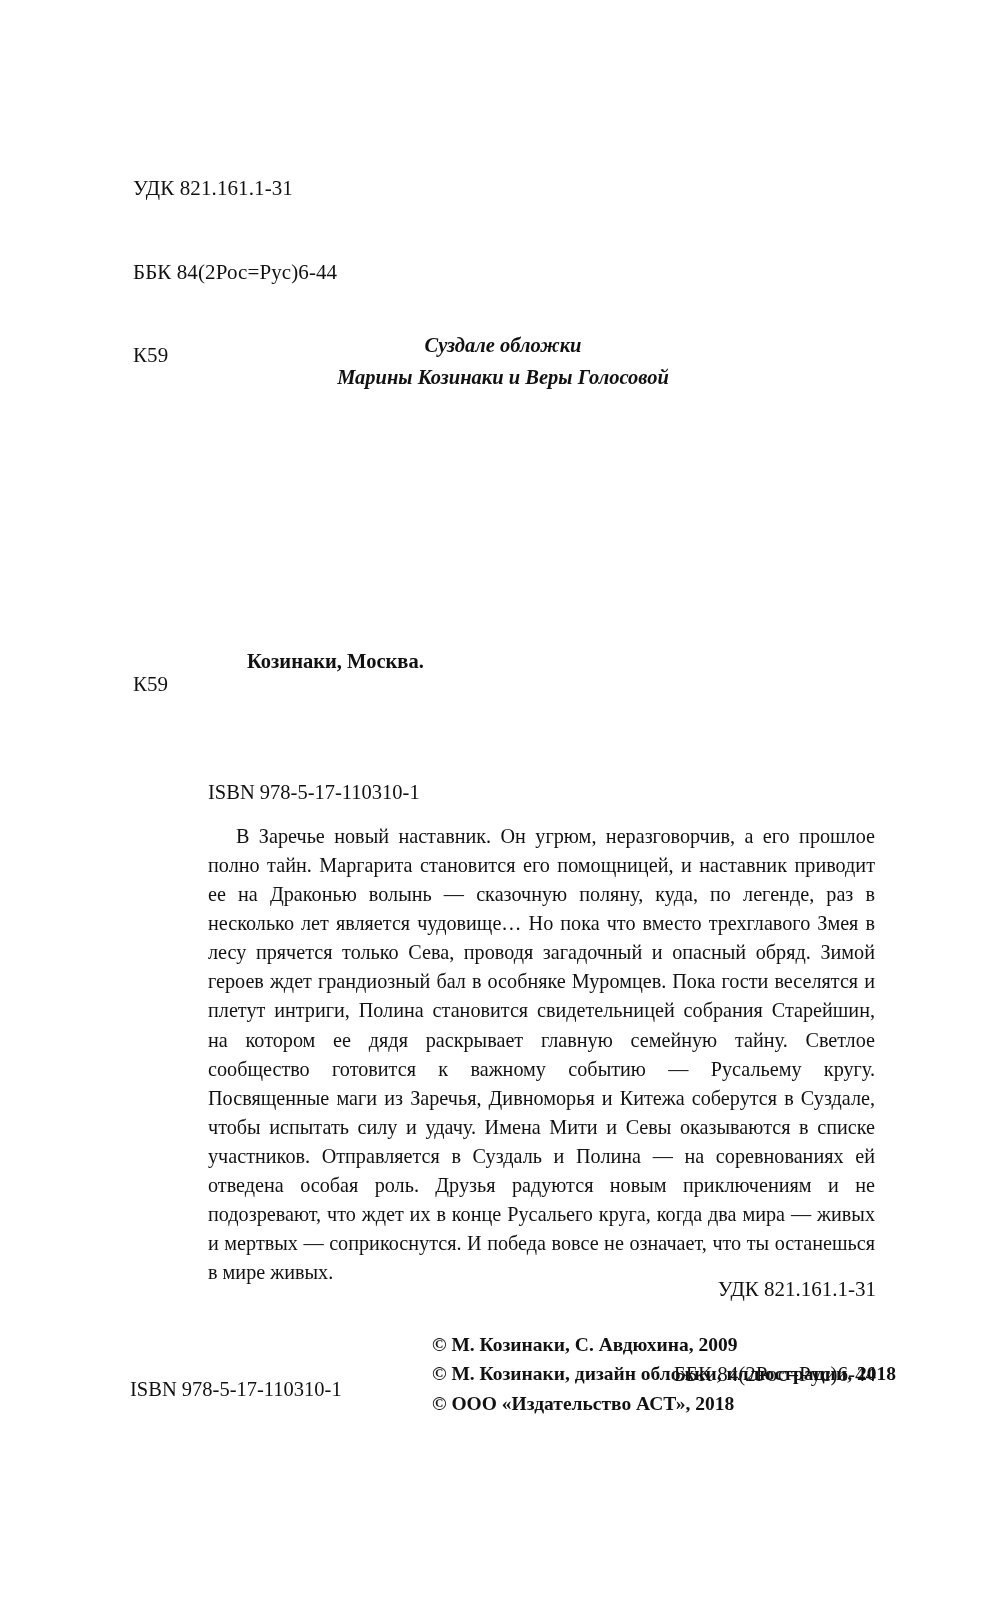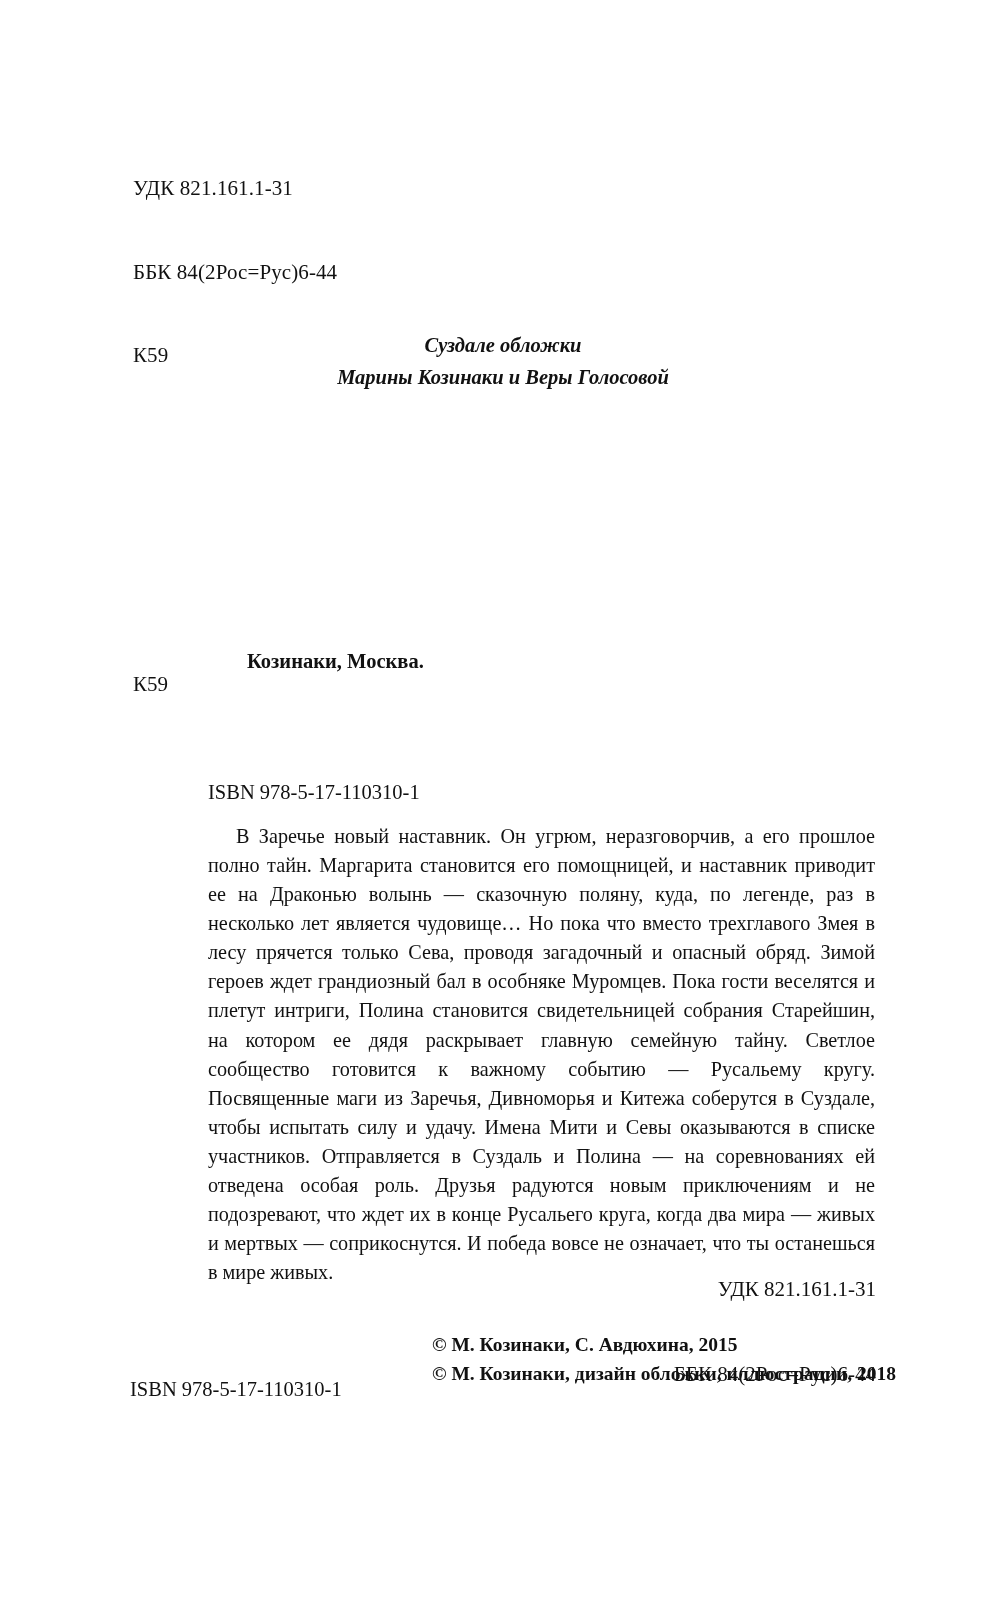--- a/index.html
+++ b/index.html
@@ -140,19 +140,20 @@
   <div class="isbn-main">ISBN 978-5-17-110310-1</div>
 
   <div class="annotation">В Заречье новый наставник. Он угрюм, неразговорчив, а его прошлое полно тайн. Маргарита становится его помощницей, и наставник приводит ее на Драконью волынь — сказочную поляну, куда, по легенде, раз в несколько лет является чудовище… Но пока что вместо трехглавого Змея в лесу прячется только Сева, проводя загадочный и опасный обряд. Зимой героев ждет грандиозный бал в особняке Муромцев. Пока гости веселятся и плетут интриги, Полина становится свидетельницей собрания Старейшин, на котором ее дядя раскрывает главную семейную тайну. Светлое сообщество готовится к важному событию — Русальему кругу. Посвященные маги из Заречья, Дивноморья и Китежа соберутся в Суздале, чтобы испытать силу и удачу. Имена Мити и Севы оказываются в списке участников. Отправляется в Суздаль и Полина — на соревнованиях ей отведена особая роль. Друзья радуются новым приключениям и не подозревают, что ждет их в конце Русальего круга, когда два мира — живых и мертвых — соприкоснутся. И победа вовсе не означает, что ты останешься в мире живых.</div>
 
   <div class="udk-bottom">
     <div>УДК 821.161.1-31</div>
     <div>ББК 84(2Рос=Рус)6-44</div>
   </div>
 
   <div class="copyright">
-    <div>© М. Козинаки, С. Авдюхина, 2015</div>
+    <div>© М. Козинаки, С. Авдюхина, 2009</div>
     <div>© М. Козинаки, дизайн обложки, иллюстрации, 2018</div>
+    <div>© ООО «Издательство АСТ», 2018</div>
   </div>
 
   <div class="isbn-bottom">ISBN 978-5-17-110310-1</div>
 
 </div>
 
 </body></html>

